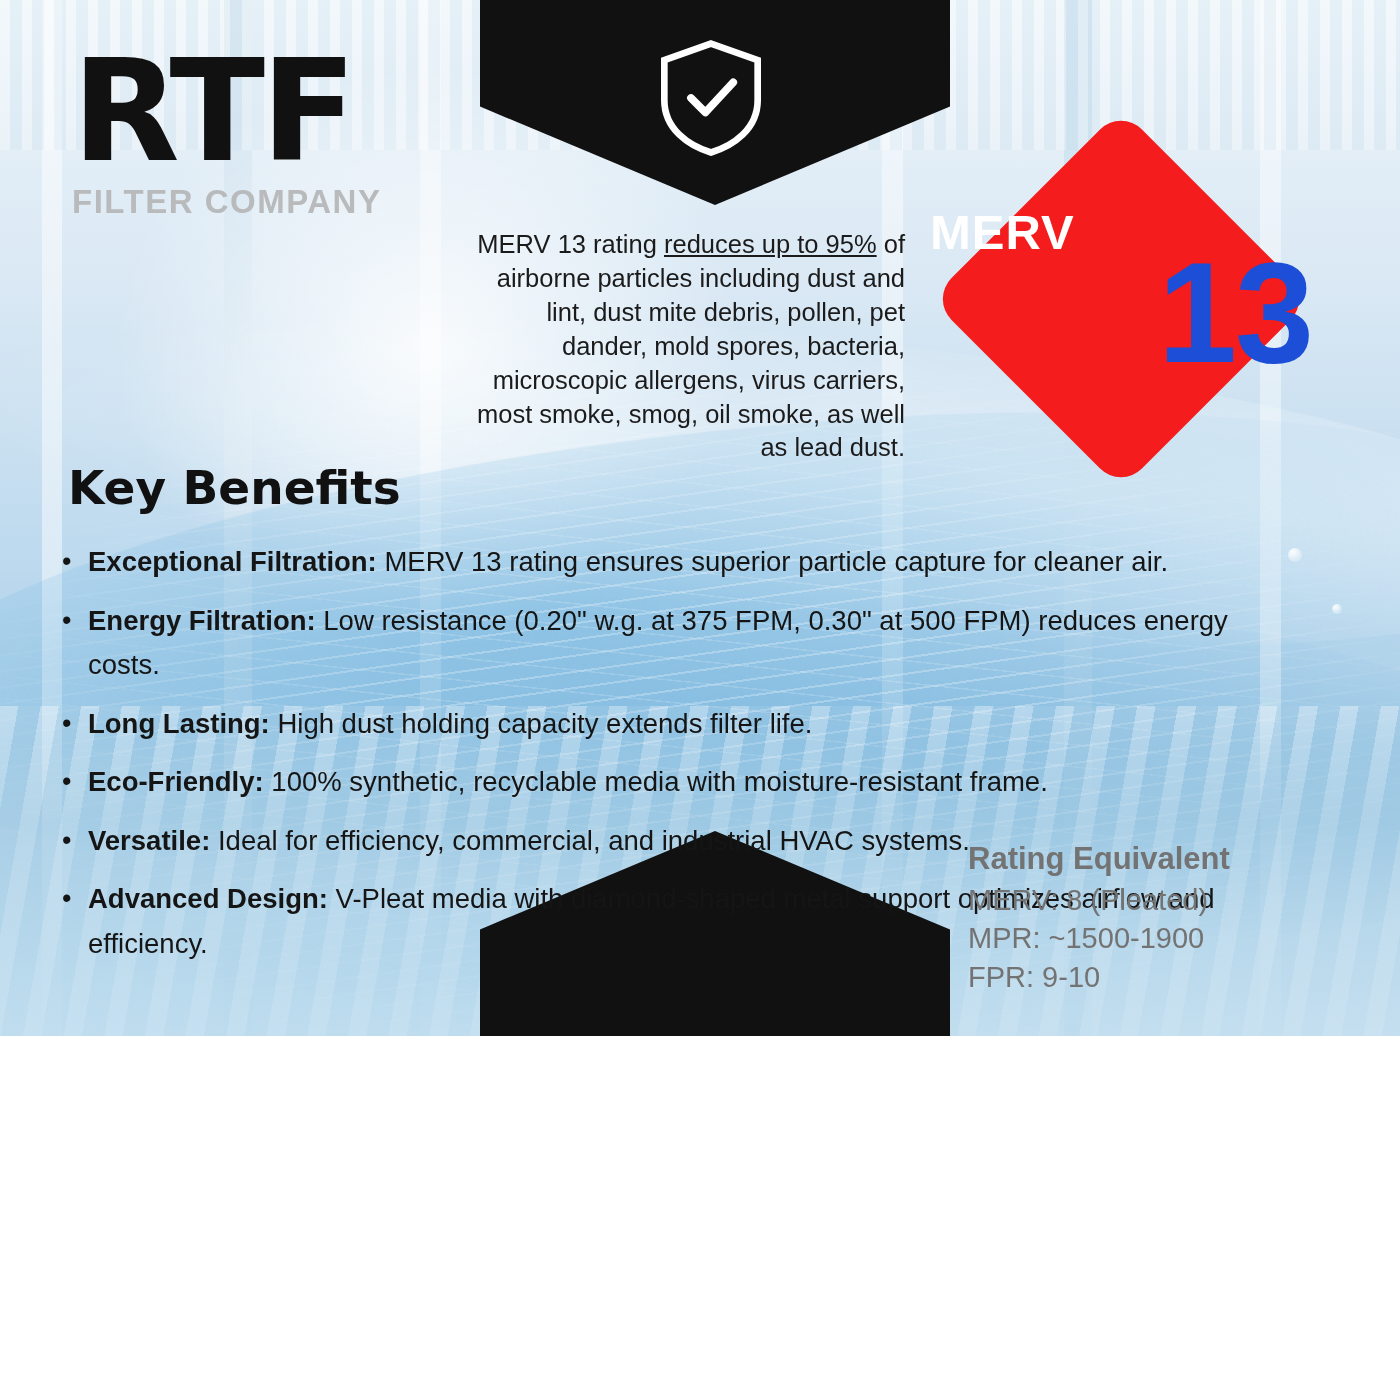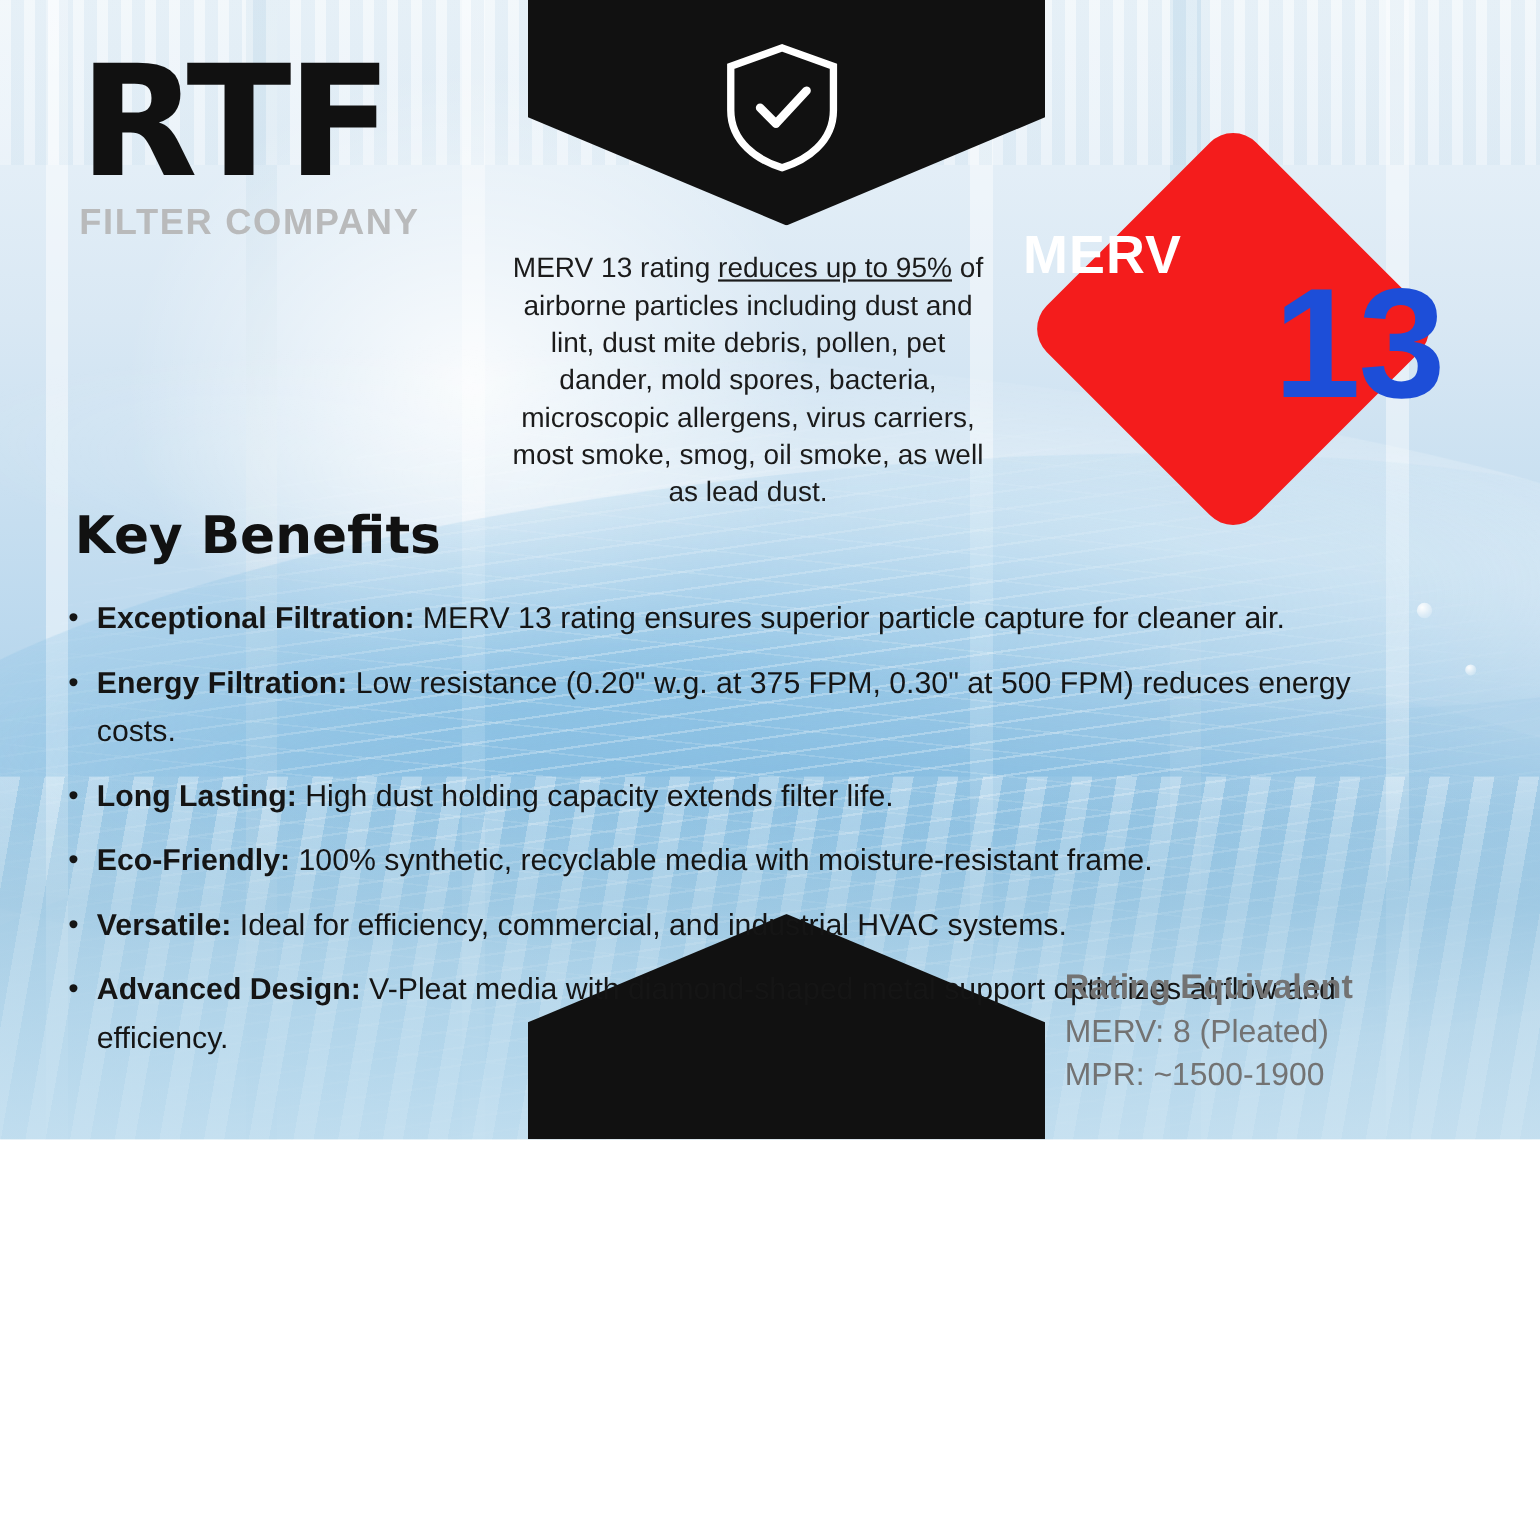--- a/index.html
+++ b/index.html
@@ -126,21 +126,21 @@
     color: #b9babb;
     margin-top: 6px;
   }
 
   
   .merv-text {
     position: absolute;
     top: 228px;
     left: 455px;
     width: 450px;
-    text-align: center;
+    text-align: right;
     font-family: "Liberation Sans", sans-serif;
     font-size: 25.5px;
     line-height: 1.33;
     color: #1b1b1b;
     z-index: 6;
   }
   .merv-text u { text-decoration: underline; }
 
   
   .merv-badge {
@@ -332,15 +332,16 @@
       <path transform="translate(136,24) rotate(18) scale(0.82)" d="M16 0 L20.5 10.4 L32 11.6 L23.3 19.3 L25.8 30.6 L16 24.8 L6.2 30.6 L8.7 19.3 L0 11.6 L11.5 10.4 Z"></path>
     </g>
   </svg>
 
   <div class="bottom-banner"></div>
 
   <div class="rating-box">
     <div class="rating-title">Rating Equivalent</div>
     <div class="rating-line">MERV: 8 (Pleated)</div>
     <div class="rating-line">MPR: ~1500-1900</div>
+    <div class="rating-line">FPR: 9-10</div>
   </div>
 
 </div>
 
 </body></html>

